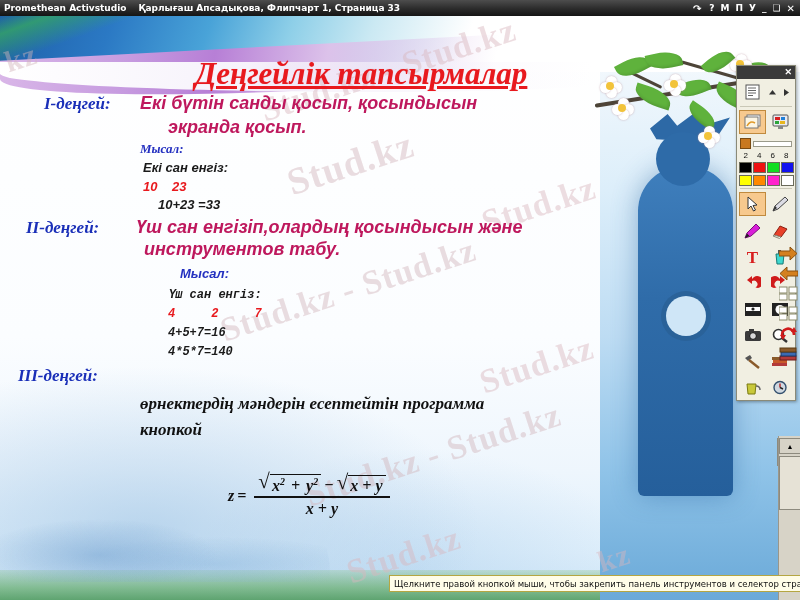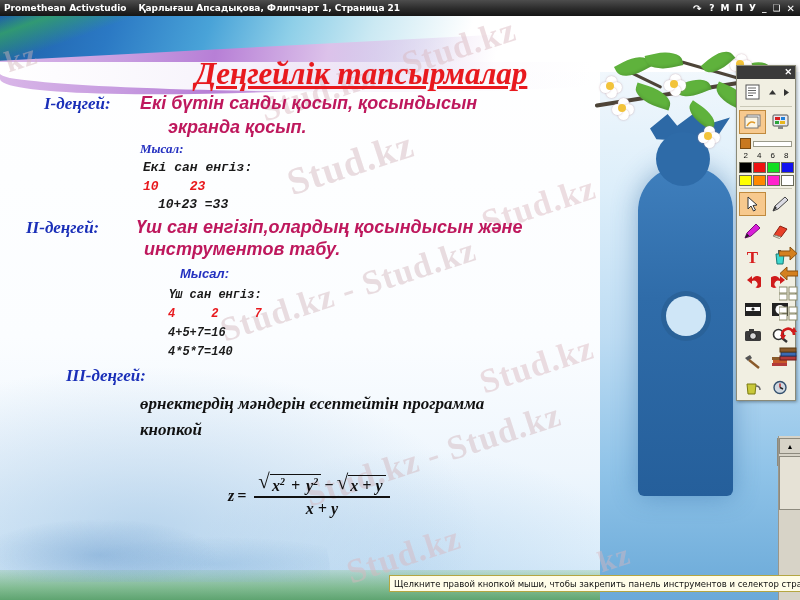--- a/index.html
+++ b/index.html
@@ -141,21 +141,21 @@
   }
   .ex-title{
     position:absolute;font-family:"Liberation Serif",serif;font-style:italic;
     font-weight:bold;font-size:13px;color:#2430c0;
   }
   .ex-title-sans{
     position:absolute;font-family:"Liberation Sans",sans-serif;font-style:italic;
     font-weight:bold;font-size:13px;color:#2430c0;
   }
   .ex-line{
-    position:absolute;font-family:Liberation Mono, monospace;font-style:italic;
+    position:absolute;font-family:Liberation Sans, sans-serif;font-style:italic;
     font-weight:bold;font-size:13px;color:#1a1a1a;white-space:pre;
   }
   .ex-line-mono{
     position:absolute;font-family:"Liberation Mono",monospace;font-style:italic;
     font-weight:bold;font-size:12px;color:#1a1a1a;white-space:pre;
   }
   .ex-red{color:#e8191e;}
   
   #formula{
     position:absolute;left:228px;top:458px;
@@ -226,21 +226,21 @@
     background:#fffde8;border:1px solid #b5a642;color:#111;
     font-size:8.5px;display:flex;align-items:center;padding:0 4px;
     font-family:"DejaVu Sans",sans-serif;white-space:nowrap;
   }
 </style>
 </head>
 <body>
 
 <div id="titlebar">
   <span class="app">Promethean Activstudio</span>
-  <span class="doc">Қарлығаш Апсадықова,  Флипчарт 1,  Страница 21</span>
+  <span class="doc">Қарлығаш Апсадықова,  Флипчарт 1,  Страница 33</span>
   <span class="spacer"></span>
   <span class="tb-icon">↷</span>
   <span class="tb-btn">?</span>
   <span class="tb-btn">М</span>
   <span class="tb-btn">П</span>
   <span class="tb-btn">У</span>
   <span class="tb-btn">_</span>
   <span class="tb-btn">❏</span>
   <span class="tb-close">✕</span>
 </div>
@@ -347,21 +347,21 @@
     <div class="lvl-label" style="left:26px;top:202px;">II-деңгей:</div>
     <div class="lvl-text" style="left:136px;top:200px;font-style:italic;">Үш сан енгізіп,олардың қосындысын және</div>
     <div class="lvl-text" style="left:144px;top:222px;">инструментов табу.</div>
 
     <div class="ex-title-sans" style="left:180px;top:250px;">Мысал:</div>
     <div class="ex-line-mono" style="left:168px;top:272px;">Үш сан енгіз:</div>
     <div class="ex-line-mono ex-red" style="left:168px;top:291px;">4     2     7</div>
     <div class="ex-line-mono" style="left:168px;top:310px;">4+5+7=16</div>
     <div class="ex-line-mono" style="left:168px;top:329px;">4*5*7=140</div>
 
-    <div class="lvl-label" style="left:18px;top:350px;margin-left:48px;">III-деңгей:</div>
+    <div class="lvl-label" style="left:18px;top:350px;">III-деңгей:</div>
     <div class="lvl-text-serif" style="left:140px;top:376px;">өрнектердің мәндерін есептейтін программа</div>
     <div class="lvl-text-serif" style="left:140px;top:402px;">кнопкой</div>
 
     <div id="formula">
       <span>z</span>
       <span style="margin:0 3px;">=</span>
       <span class="frac">
         <span class="num">
           <span class="sqrt">
             <span class="sym">√</span>

